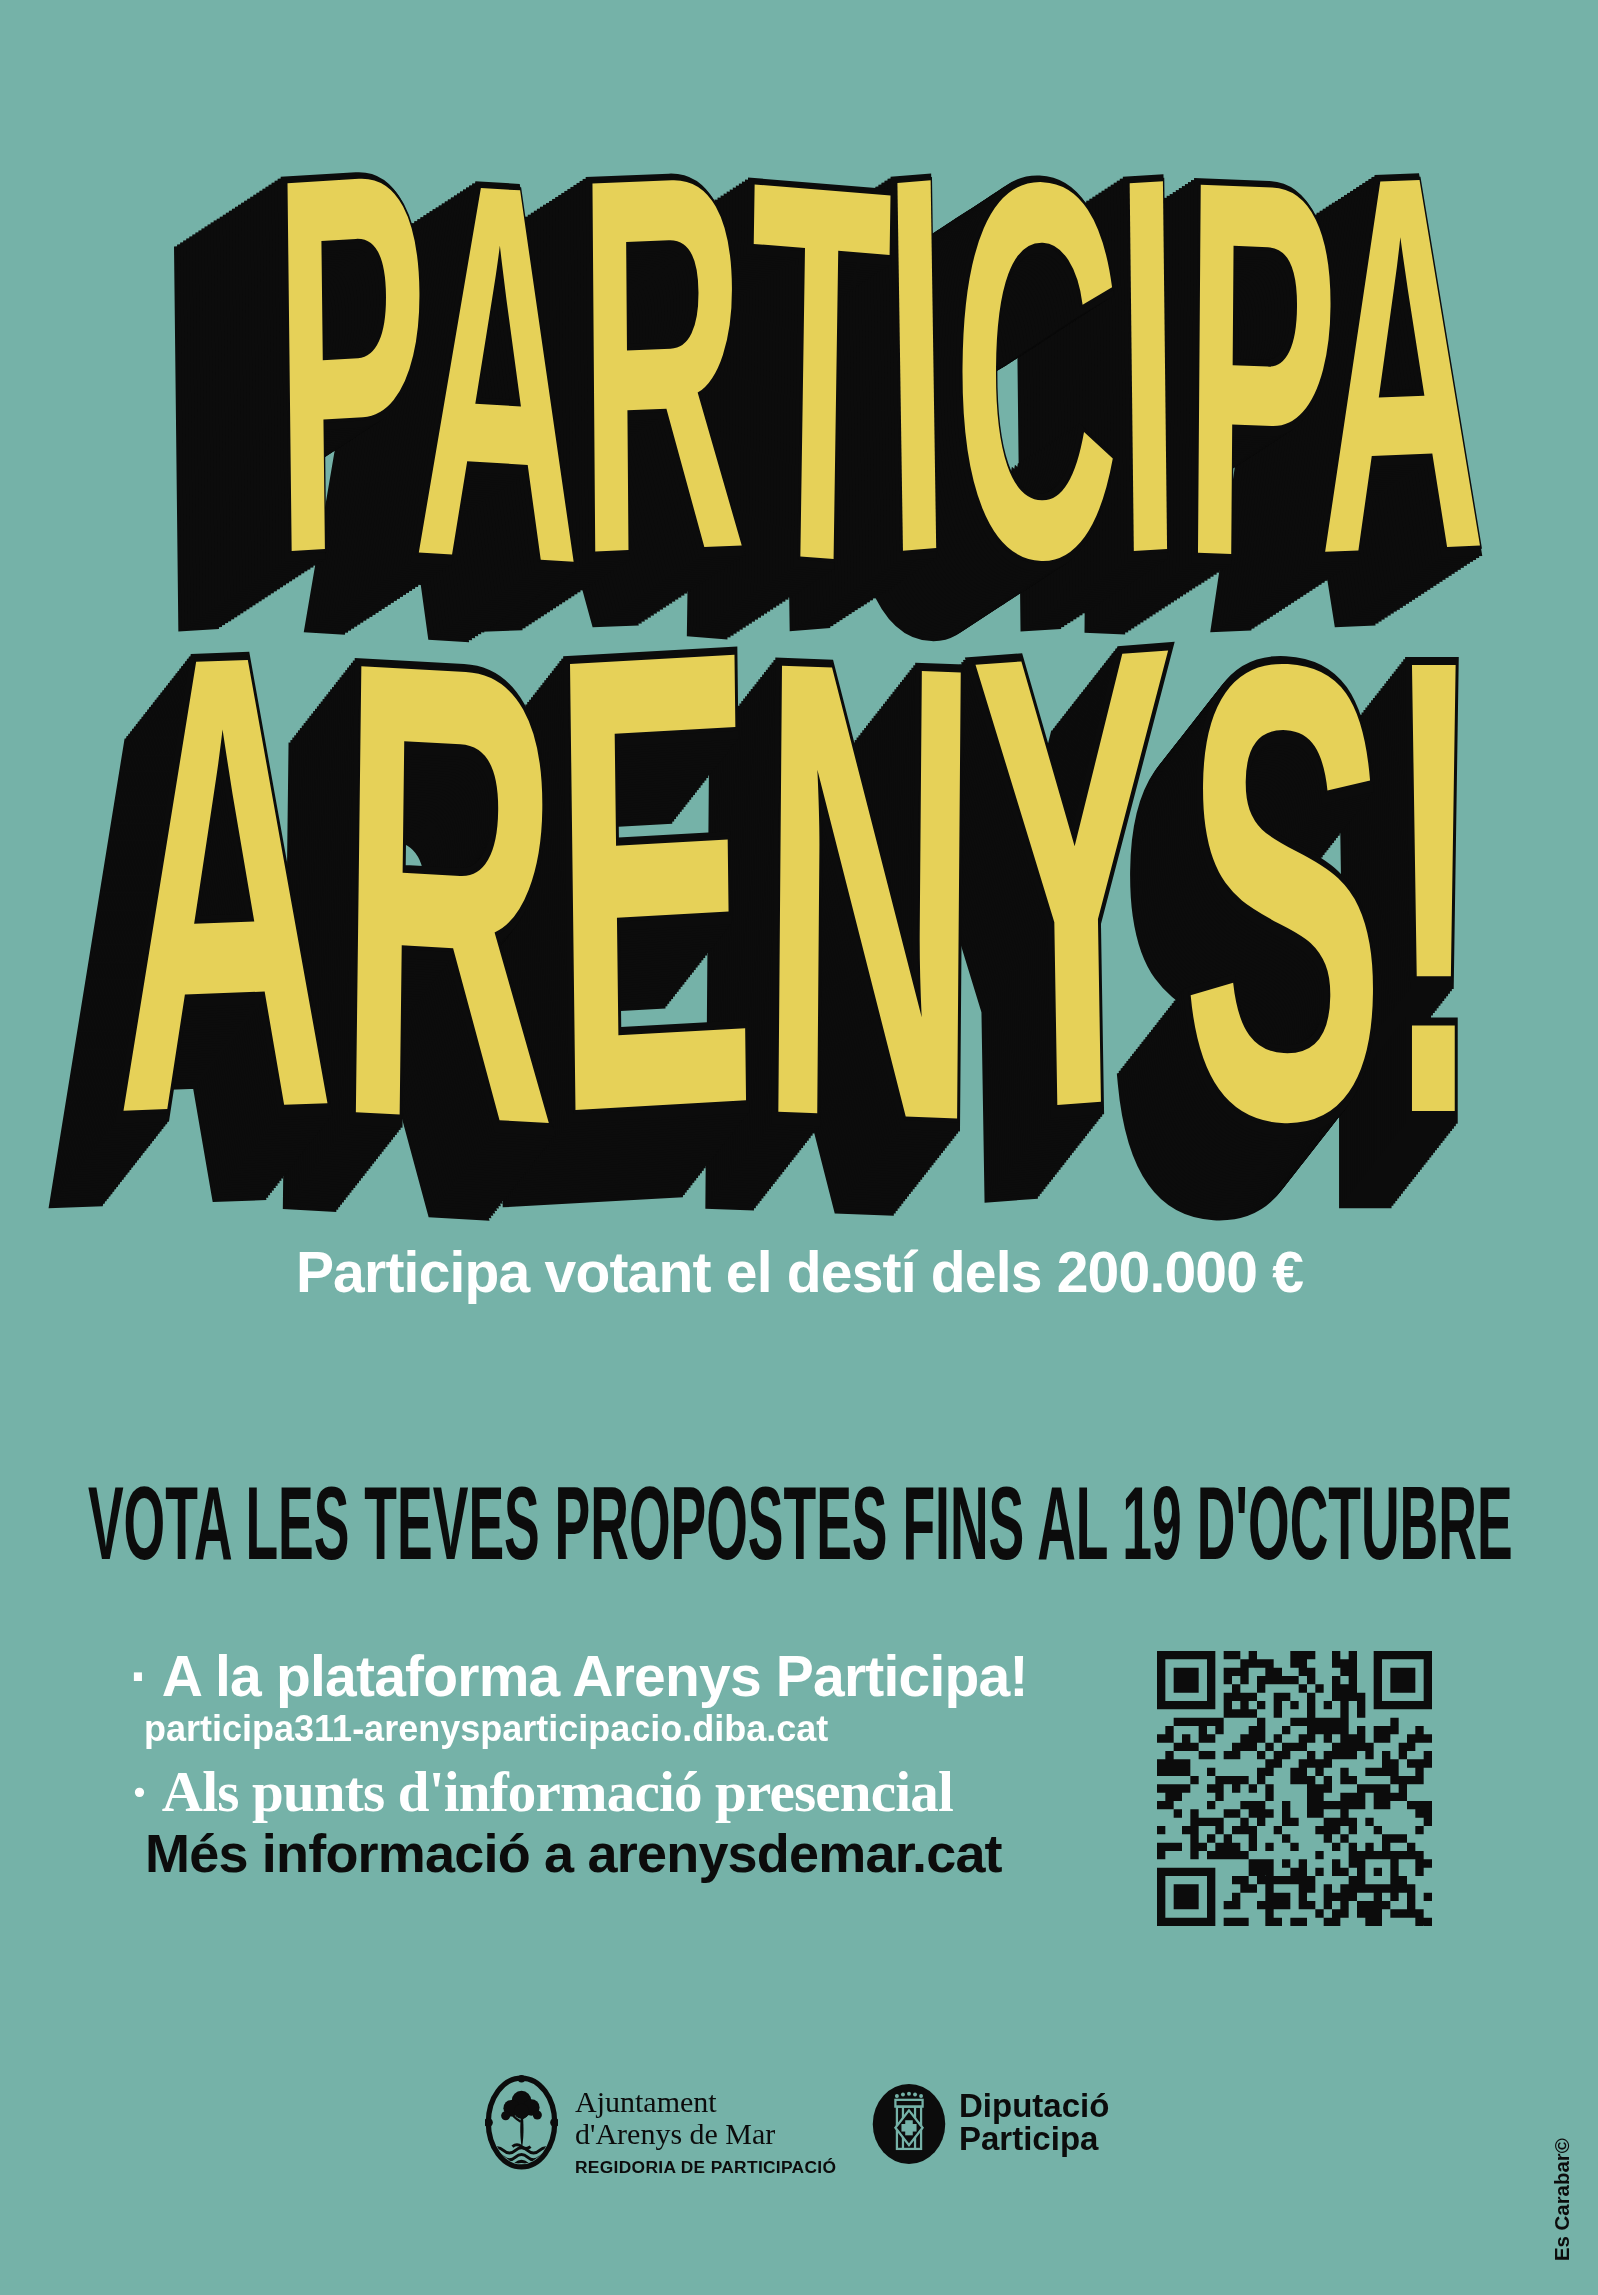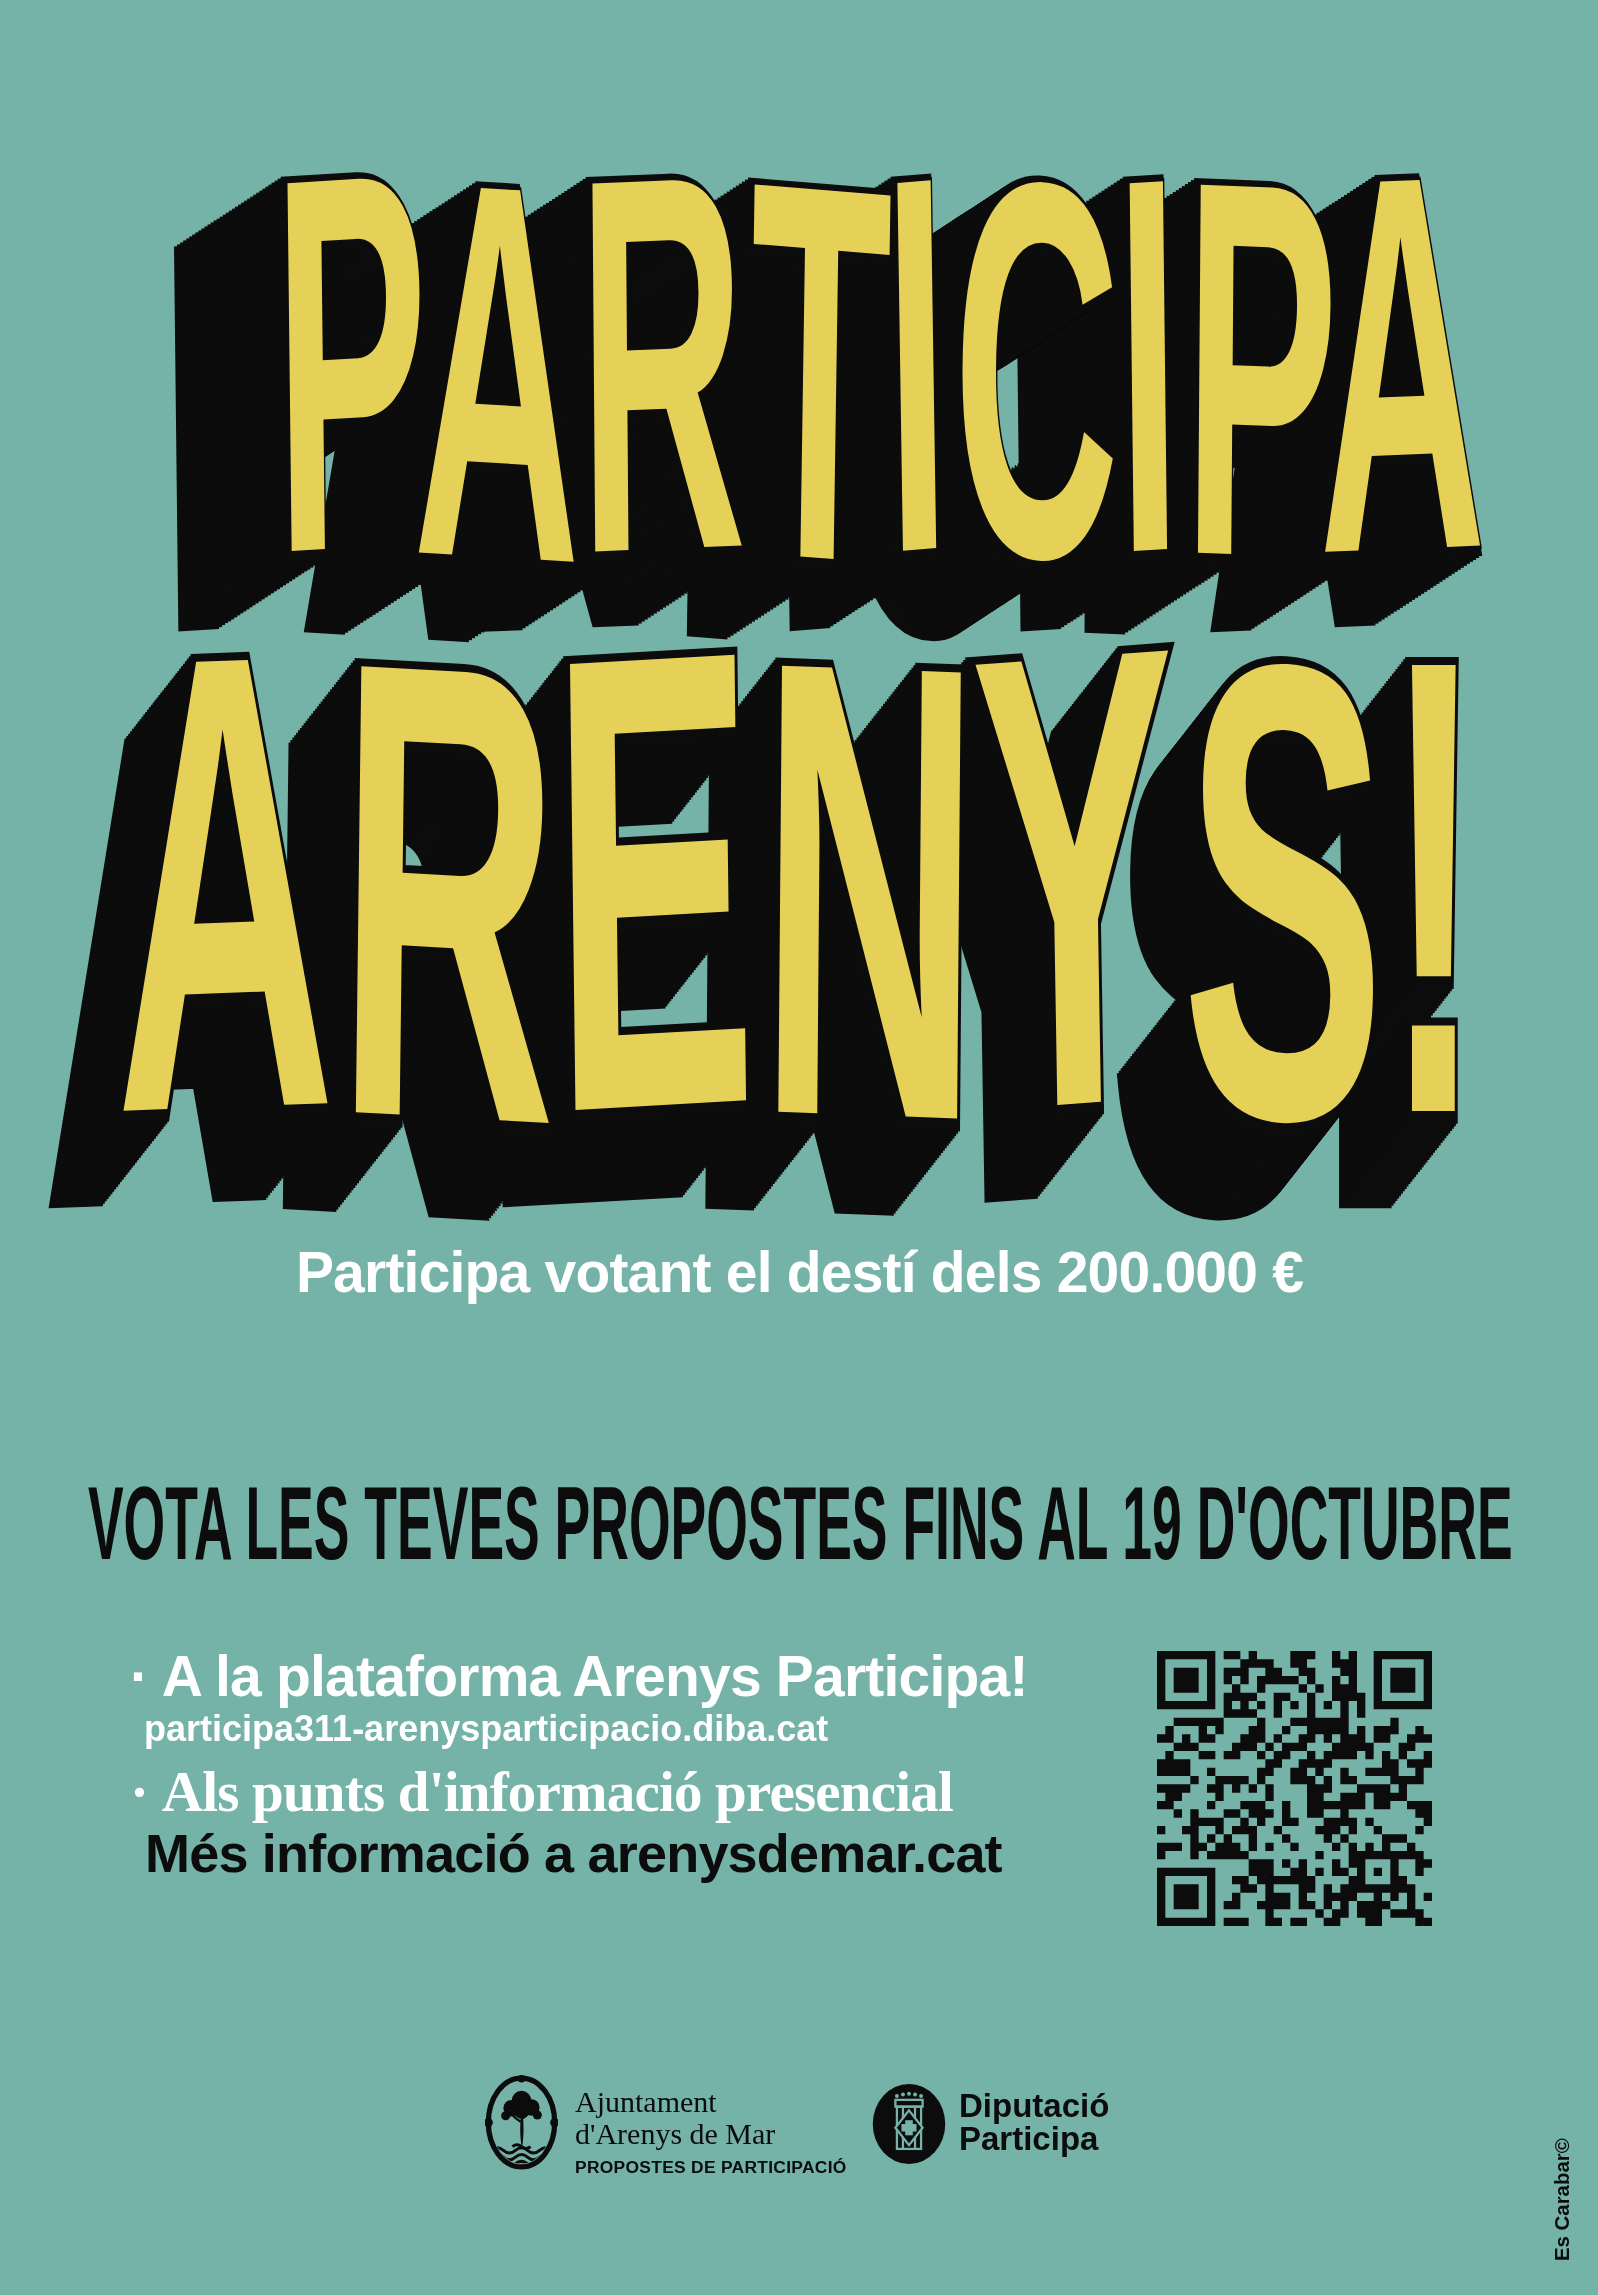--- a/index.html
+++ b/index.html
@@ -236,21 +236,21 @@
       <circle cx="69" cy="53" r="6" fill="#0c0c0c"></circle>
       <path d="M36,95 q6,-5 12,0 q6,5 12,0" stroke="#0c0c0c" stroke-width="4" fill="none"></path>
       <path d="M8,100 q8,-7 16,0 t16,0 t16,0 t16,0 t16,0" stroke="#0c0c0c" stroke-width="4" fill="none"></path>
       <path d="M8,109 q8,-7 16,0 t16,0 t16,0 t16,0 t16,0" stroke="#0c0c0c" stroke-width="4" fill="none"></path>
       <path d="M8,118 q8,-7 16,0 t16,0 t16,0 t16,0 t16,0" stroke="#0c0c0c" stroke-width="4" fill="none"></path>
     </g>
   </svg>
   <div class="aj-text">
     <div class="aj-name">Ajuntament</div>
     <div class="aj-name">d'Arenys de Mar</div>
-    <div class="aj-dept">PROPOSTES DE PARTICIPACIÓ</div>
+    <div class="aj-dept">REGIDORIA DE PARTICIPACIÓ</div>
   </div>
 
   <svg class="logo-diputacio-crest" width="74" height="82" viewBox="0 0 98 108">
     <ellipse cx="49" cy="54" rx="48" ry="53" fill="#0c0c0c"></ellipse>
     <g stroke="#75b2a8" fill="none">
       <circle cx="33" cy="17" r="2.6" fill="#75b2a8" stroke="none"></circle>
       <circle cx="41" cy="15" r="2.6" fill="#75b2a8" stroke="none"></circle>
       <circle cx="49" cy="14" r="2.6" fill="#75b2a8" stroke="none"></circle>
       <circle cx="57" cy="15" r="2.6" fill="#75b2a8" stroke="none"></circle>
       <circle cx="65" cy="17" r="2.6" fill="#75b2a8" stroke="none"></circle>

